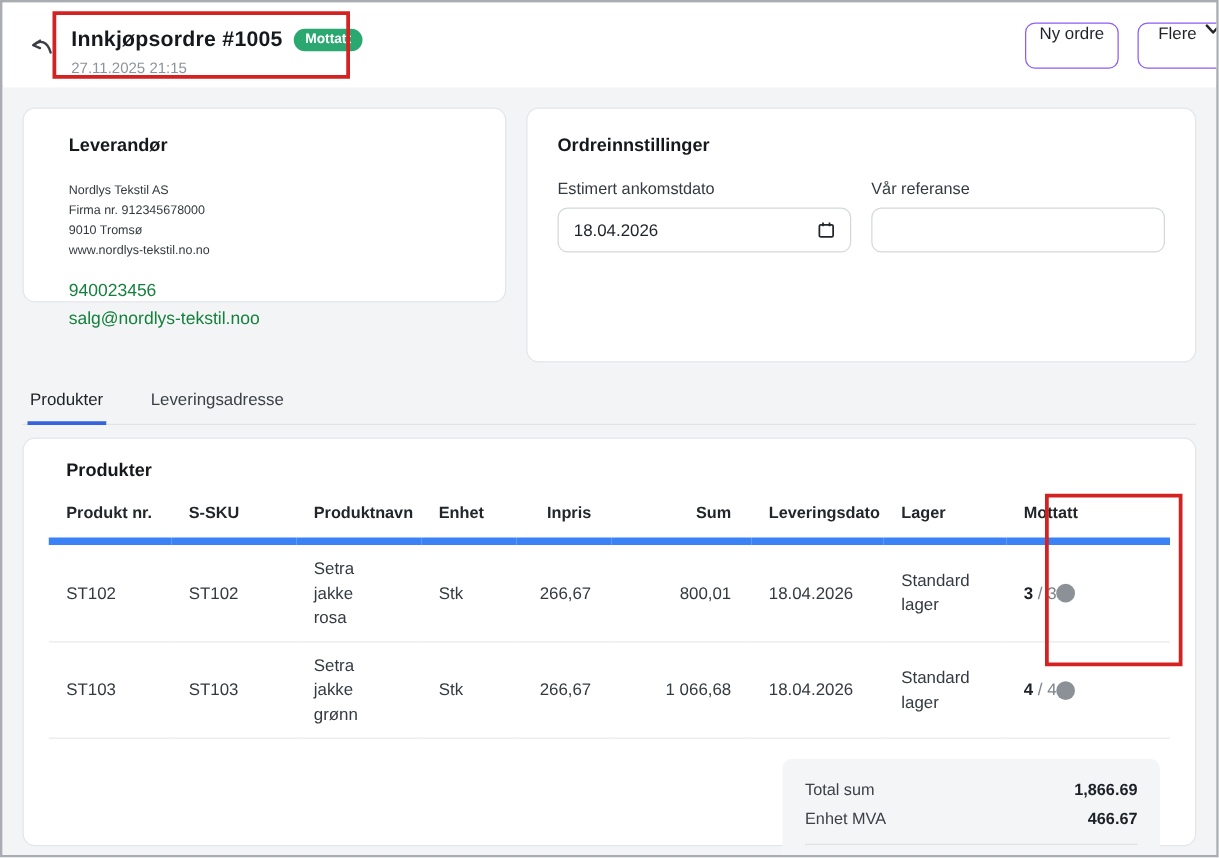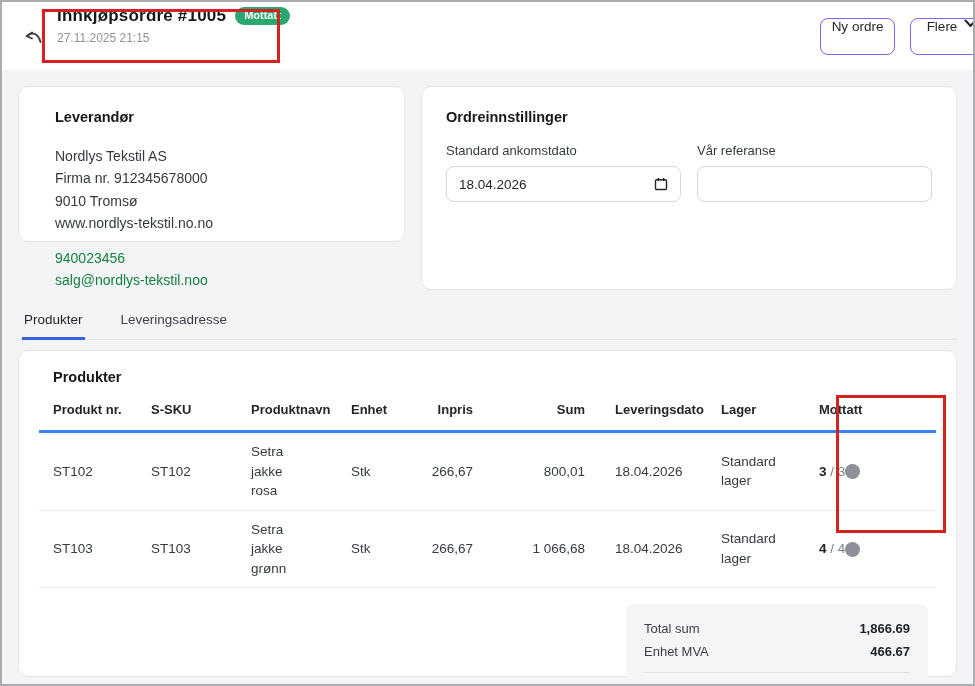--- a/index.html
+++ b/index.html
@@ -5,21 +5,21 @@
   * { margin:0; padding:0; box-sizing:border-box; }
   html,body { width:975px; height:686px; overflow:hidden; }
   body { font-family:"Liberation Sans", sans-serif; background:#fff; }
   .viewport {
     position:relative; width:975px; height:686px;
     border:2px solid #a9acb1; background:#fff; overflow:hidden;
   }
   
   .header { position:absolute; left:0; top:0; right:0; height:66px; background:#fff; }
   .back-btn { position:absolute; left:20px; top:25px; width:24px; height:24px; cursor:pointer; background:none; border:none; }
-  .title-wrap { position:absolute; left:55px; top:4px; }
+  .title-wrap { position:absolute; left:55px; top:20px; }
   .title-row { display:flex; align-items:center; gap:9px; }
   .page-title { font-size:17px; font-weight:bold; color:#15181c; letter-spacing:.2px; }
   .status-badge { background:#2aa86f; color:#fff; font-size:11px; font-weight:bold;
     padding:3px 9px 4px; border-radius:11px; line-height:1; }
   .timestamp { font-size:12px; color:#8d939b; margin-top:5px; }
   .hdr-buttons { position:absolute; top:16px; left:818px; display:flex; gap:15px; }
   .btn { background:#fff; border:1px solid #8b5cf6; border-radius:8px; height:37px;
     padding:0 16px; font-size:13.5px; color:#1f2329; font-family:Liberation Sans, sans-serif; cursor:pointer;
     display:flex; align-items:flex-start; gap:7px; white-space:nowrap; }
   .btn-new { width:75px; justify-content:center; }
@@ -28,39 +28,39 @@
   .anno { position:absolute; border:3px solid #d42222; pointer-events:none; z-index:20; }
   .anno-title { left:40px; top:7px; width:238px; height:54px; }
   .anno-mottatt { left:834px; top:393px; width:110px; height:138px; }
   
   .content { position:absolute; left:0; top:68px; right:0; bottom:0; background:#f3f4f6; padding:16px; }
   .cards-row { display:flex; gap:16px; }
   .card { background:#fff; border:1px solid #e3e5e9; border-radius:10px; }
   .card-supplier { width:387px; height:156px; padding:22px 36px; }
   .card-settings { flex:1; height:204px; padding:22px 24px; }
   .card-title { font-size:14.5px; font-weight:bold; color:#15181c; }
-  .supplier-lines { margin-top:20px; font-size:14px; color:#343a41; line-height:1.6; }
+  .supplier-lines { margin-top:20px; font-size:10px; color:#343a41; line-height:1.6; }
   .supplier-contact { margin-top:12px; font-size:14px; color:#15803d; line-height:1.6; }
   .form-grid { display:grid; grid-template-columns:1fr 1fr; gap:16px; margin-top:18px; }
   .field-label { font-size:13px; color:#343a41; margin-bottom:8px; }
   .input { width:100%; height:36px; border:1px solid #d4d8dd; border-radius:8px;
     font-size:13.5px; color:#1f2329; padding:0 12px; font-family:inherit; background:#fff;
     display:flex; align-items:center; justify-content:space-between; }
   .input input { border:none; outline:none; font-family:inherit; font-size:13.5px; color:#1f2329; width:100%; background:transparent; }
   
   .tabs { display:flex; gap:34px; margin-top:14px; border-bottom:1px solid #e1e3e7; padding:0 4px; }
   .tab { font-size:13.5px; padding:8px 2px 10px; cursor:pointer; border-bottom:3px solid transparent; margin-bottom:-1px; }
   .tab.active { color:#1c2127; border-bottom-color:#3662de; }
   .tab.inactive { color:#3c4148; }
   
   .card-products { position:relative; margin-top:10px; height:327px; padding:18px 20px; }
   .products-title { font-size:14.5px; font-weight:bold; color:#15181c; margin-bottom:4px; padding-left:14px; }
   table { width:100%; border-collapse:collapse; table-layout:fixed; }
   th { font-size:13px; font-weight:bold; color:#22262b; text-align:left;
-    padding:13px 10px 13px 14px; border-bottom:3px solid #3b82f6; }
+    padding:13px 10px 13px 14px; border-bottom:6px solid #3b82f6; }
   td { font-size:13.5px; color:#343a41; padding:9px 10px 9px 14px;
     border-bottom:1px solid #e8eaed; line-height:1.45; vertical-align:middle; }
   th.num, td.num { text-align:right; padding-right:16px; }
   .received-cell { display:flex; align-items:center; justify-content:flex-start; padding-right:6px; }
   .received-bold { font-weight:bold; color:#1c2127; }
   .received-rest { color:#7c828a; }
   .dot { width:15px; height:15px; border-radius:50%; background:#8b9197; display:inline-block; }
   
   .totals-box { width:302px; margin:16px 8px 0 auto; background:#f4f5f7; border-radius:8px; padding:13px 18px 15px; }
   .totals-row { display:flex; justify-content:space-between; font-size:13px; color:#3c4148; padding:4px 0; }
@@ -122,21 +122,21 @@
         <div class="supplier-contact">
           <div>940023456</div>
           <div>salg@nordlys-tekstil.noo</div>
         </div>
       </div>
 
       <div class="card card-settings">
         <div class="card-title">Ordreinnstillinger</div>
         <div class="form-grid">
           <div>
-            <div class="field-label">Standard ankomstdato</div>
+            <div class="field-label">Estimert ankomstdato</div>
             <div class="input">
               <span>18.04.2026</span>
               <span>
                 <svg width="14" height="14" viewBox="0 0 14 14">
                   <rect x="1.5" y="2.8" width="11" height="9.7" rx="1.2" fill="none" stroke="#22262b" stroke-width="1.4"></rect>
                   <line x1="4.4" y1="1" x2="4.4" y2="4" stroke="#22262b" stroke-width="1.4"></line>
                   <line x1="9.6" y1="1" x2="9.6" y2="4" stroke="#22262b" stroke-width="1.4"></line>
                 </svg>
               </span>
             </div>

